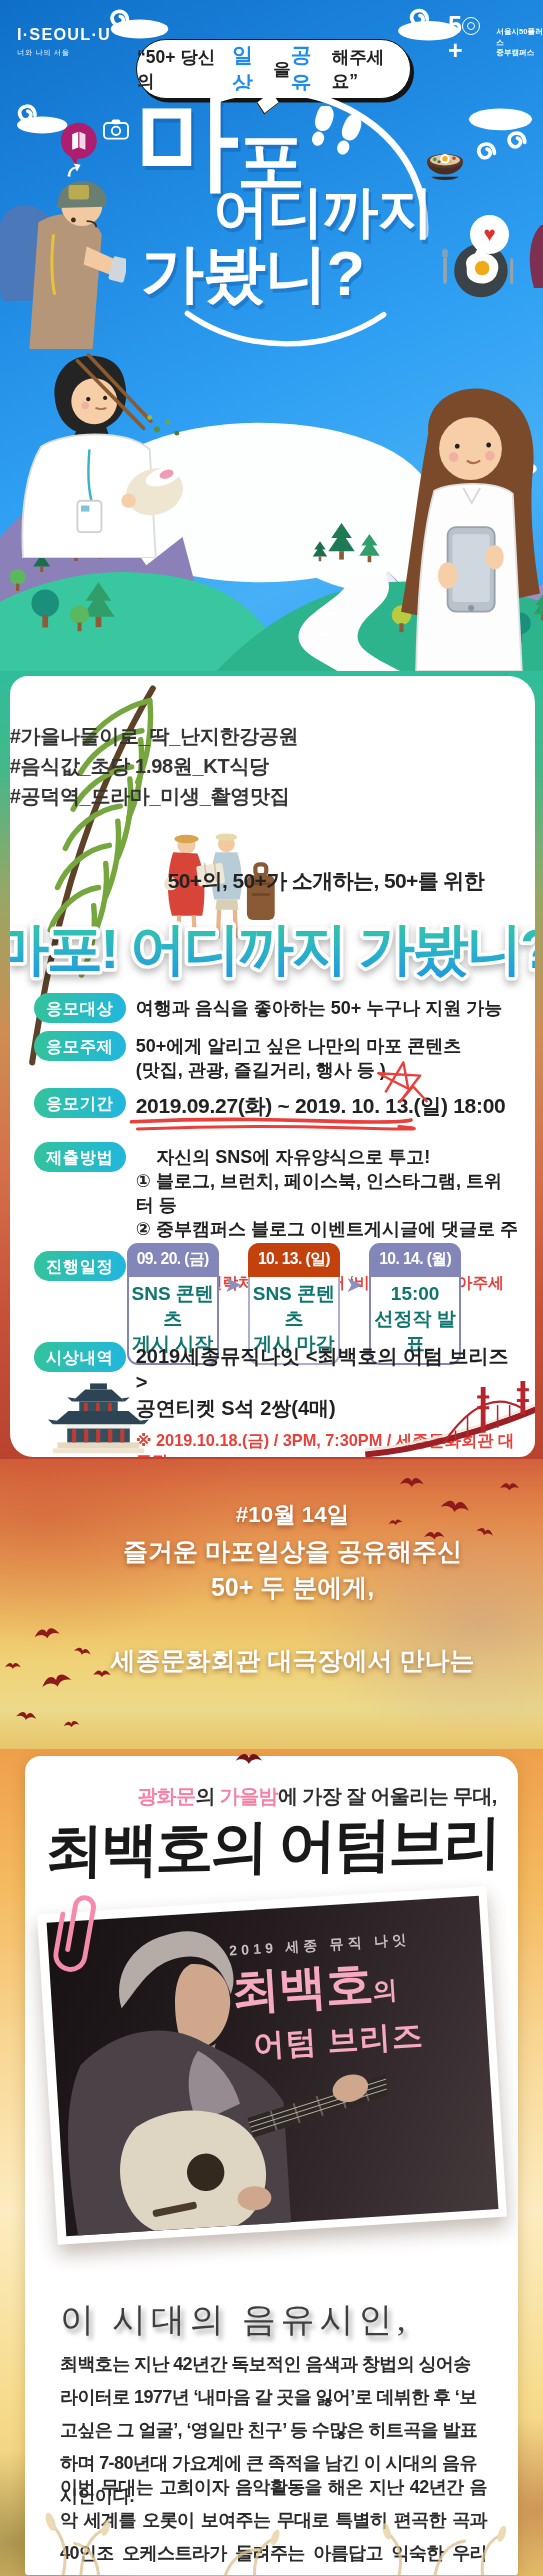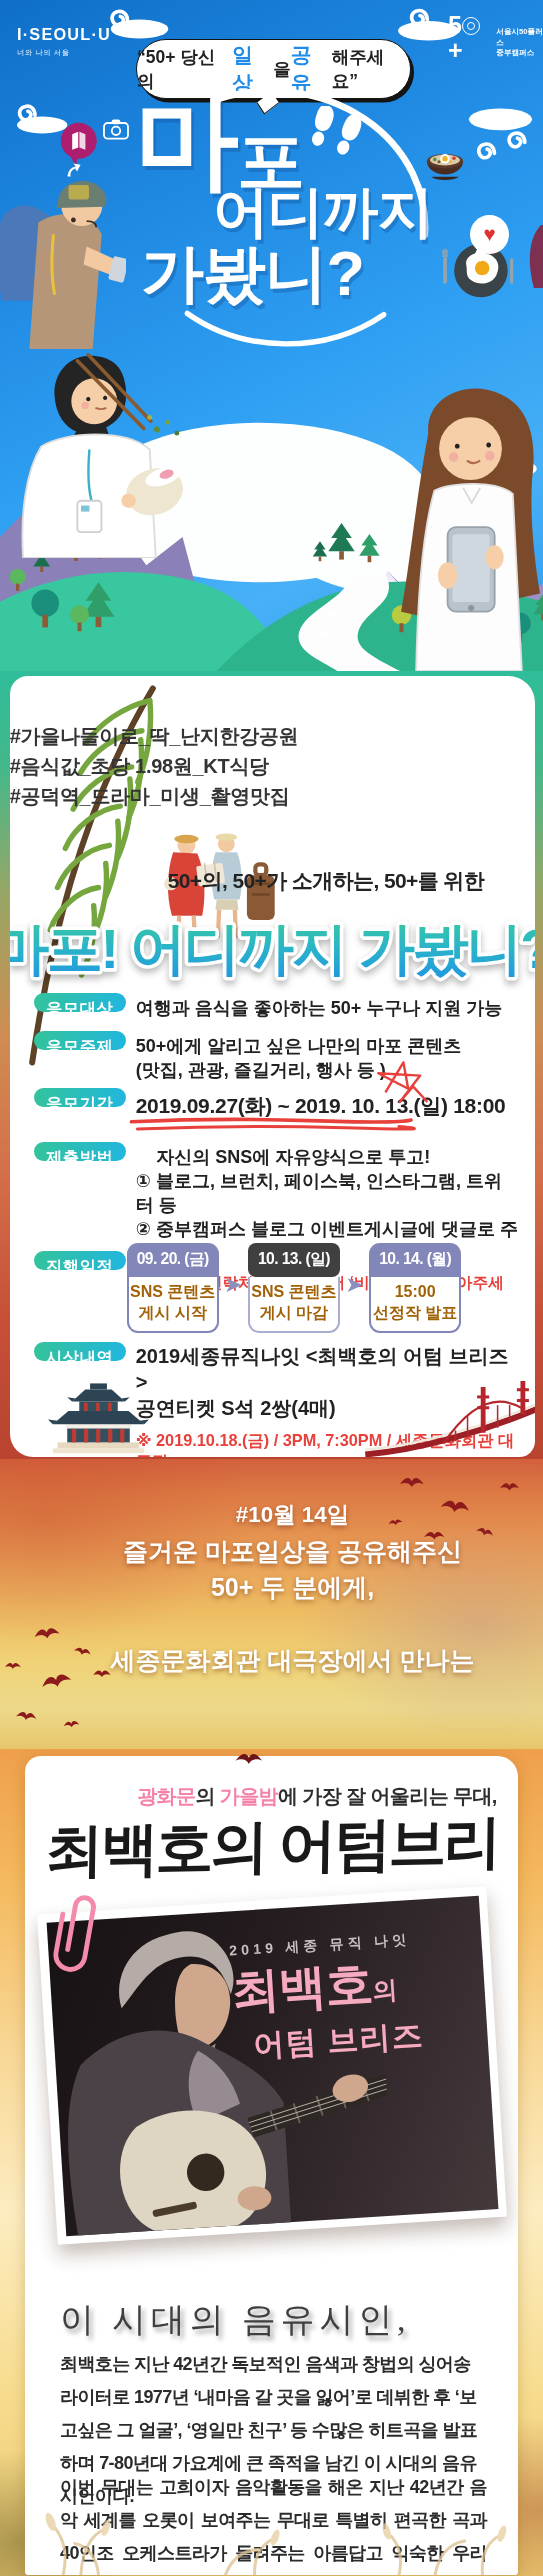--- a/index.html
+++ b/index.html
@@ -39,34 +39,34 @@
   .heart-glyph{color:#e03131;font-size:20.5px;line-height:1;}
   .cloud-white{fill:#ffffff;}
   
   .sec-contest{top:671px;height:789px;
     background:linear-gradient(180deg,#2fbd9a 0%,#43b88a 12%,#96a766 28%,#cf8d52 46%,#d4704a 63%,#c65038 82%,#b8432f 100%);}
   .card1{position:absolute;left:9.7px;top:4.8px;width:525px;height:781px;background:#fff;
     border-radius:18px 26.6px 15.7px 23px;overflow:hidden;}
   .hashtags{position:absolute;left:0;top:25px;width:100%;text-align:left;margin-top:20px;}
   .hashtags div{font-size:20px;font-weight:800;color:#343434;line-height:30px;letter-spacing:-0.3px;}
   .kicker1{position:absolute;left:158px;top:191px;font-size:21px;font-weight:800;color:#232323;letter-spacing:-0.6px;}
-  .pill{position:absolute;left:24px;width:92px;height:19px;border-radius:15.7px;
+  .pill{position:absolute;left:24px;width:92px;height:30px;border-radius:15.7px;
     background:linear-gradient(95deg,#33c39b,#21b6df);color:#fff;font-size:16.3px;font-weight:800;
     text-align:center;line-height:30px;letter-spacing:0.6px;}
   .rcontent{position:absolute;left:126px;right:15.7px;color:#222;font-weight:800;}
   .rtext30{font-size:18px;line-height:24px;}
   .rdate{font-size:21px;letter-spacing:-0.3px;}
   .rnote{color:#e8403a;font-size:15.7px;font-weight:800;}
   .tl-row{position:absolute;left:117px;top:567px;display:flex;align-items:flex-start;gap:5.4px;}
   .tl-box{width:92px;}
   .tl-head{background:#8286b8;color:#fff;font-size:15.7px;font-weight:800;text-align:center;
     padding:6.6px 0;border-radius:11px 11px 0 0;letter-spacing:-0.6px;}
   .tl-body{border:2.4px solid #8286b8;border-top:none;border-radius:0 0 11px 11px;background:#fff;
-    font-size:16px;font-weight:800;color:#a16207;text-align:center;padding:5.4px 0 6.6px;line-height:1.3;}
-  .tl-box.light .tl-head{background:#404040;border-radius:8px;}
+    font-size:19px;font-weight:800;color:#0f766e;text-align:center;padding:5.4px 0 6.6px;line-height:1.3;}
+  .tl-box.light .tl-head{background:#c2410c;}
   .tl-box.light .tl-body{border-color:#abaed1;}
   .tl-arrow{color:#8b90bd;font-size:22px;margin-top:31px;line-height:1;}
   
   .sec-sunset{top:1459px;height:290px;
     background:
      radial-gradient(254px 157px at 88% 58%,rgba(167,120,170,.30),rgba(167,120,170,0) 70%),
      radial-gradient(302px 181px at 8% 20%,rgba(196,70,40,.35),rgba(196,70,40,0) 70%),
      linear-gradient(180deg,#d2603c 0%,#dd7a45 12%,#e89c55 32%,#edbb62 52%,#f0d276 70%,#ecd98a 86%,#e7c66b 100%);}
   .sunset-line{position:absolute;left:0;width:100%;text-align:center;color:#fff;font-weight:800;
     text-shadow:0 1.8px 5.4px rgba(110,40,10,.55);padding-left:41px;}

